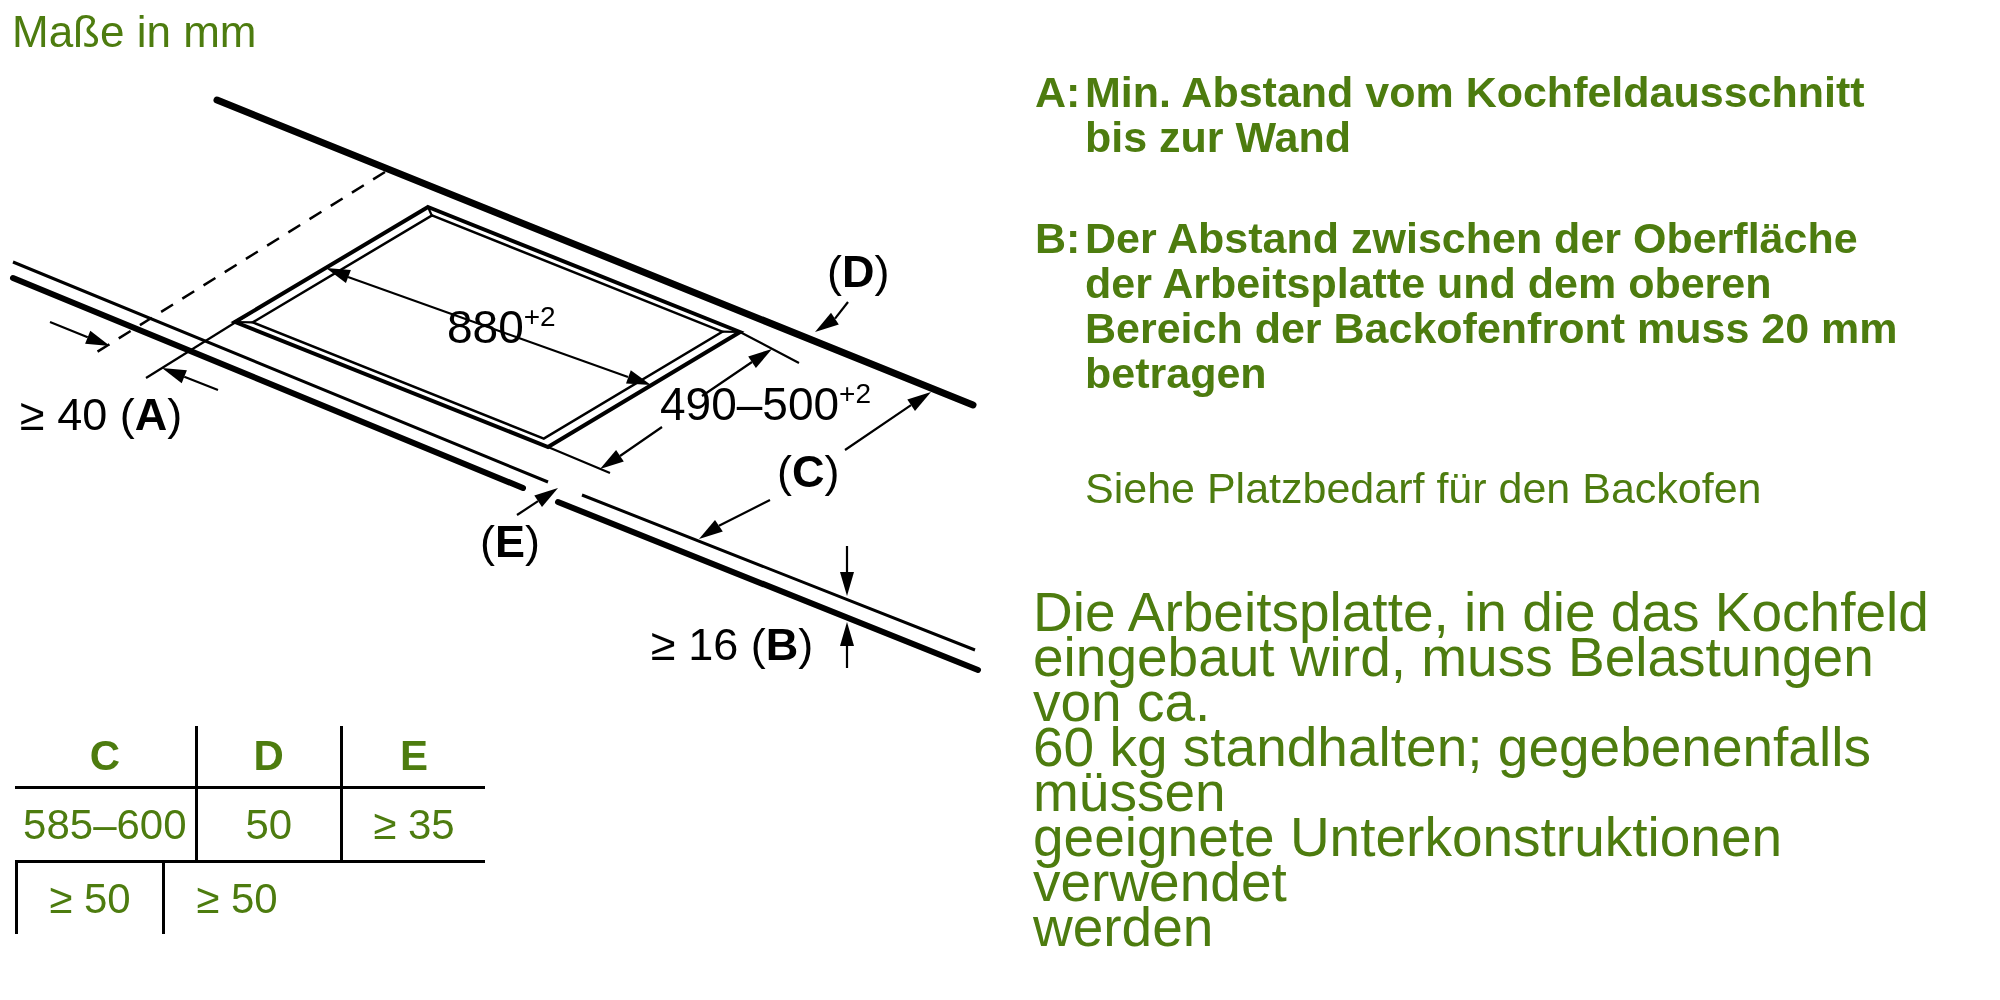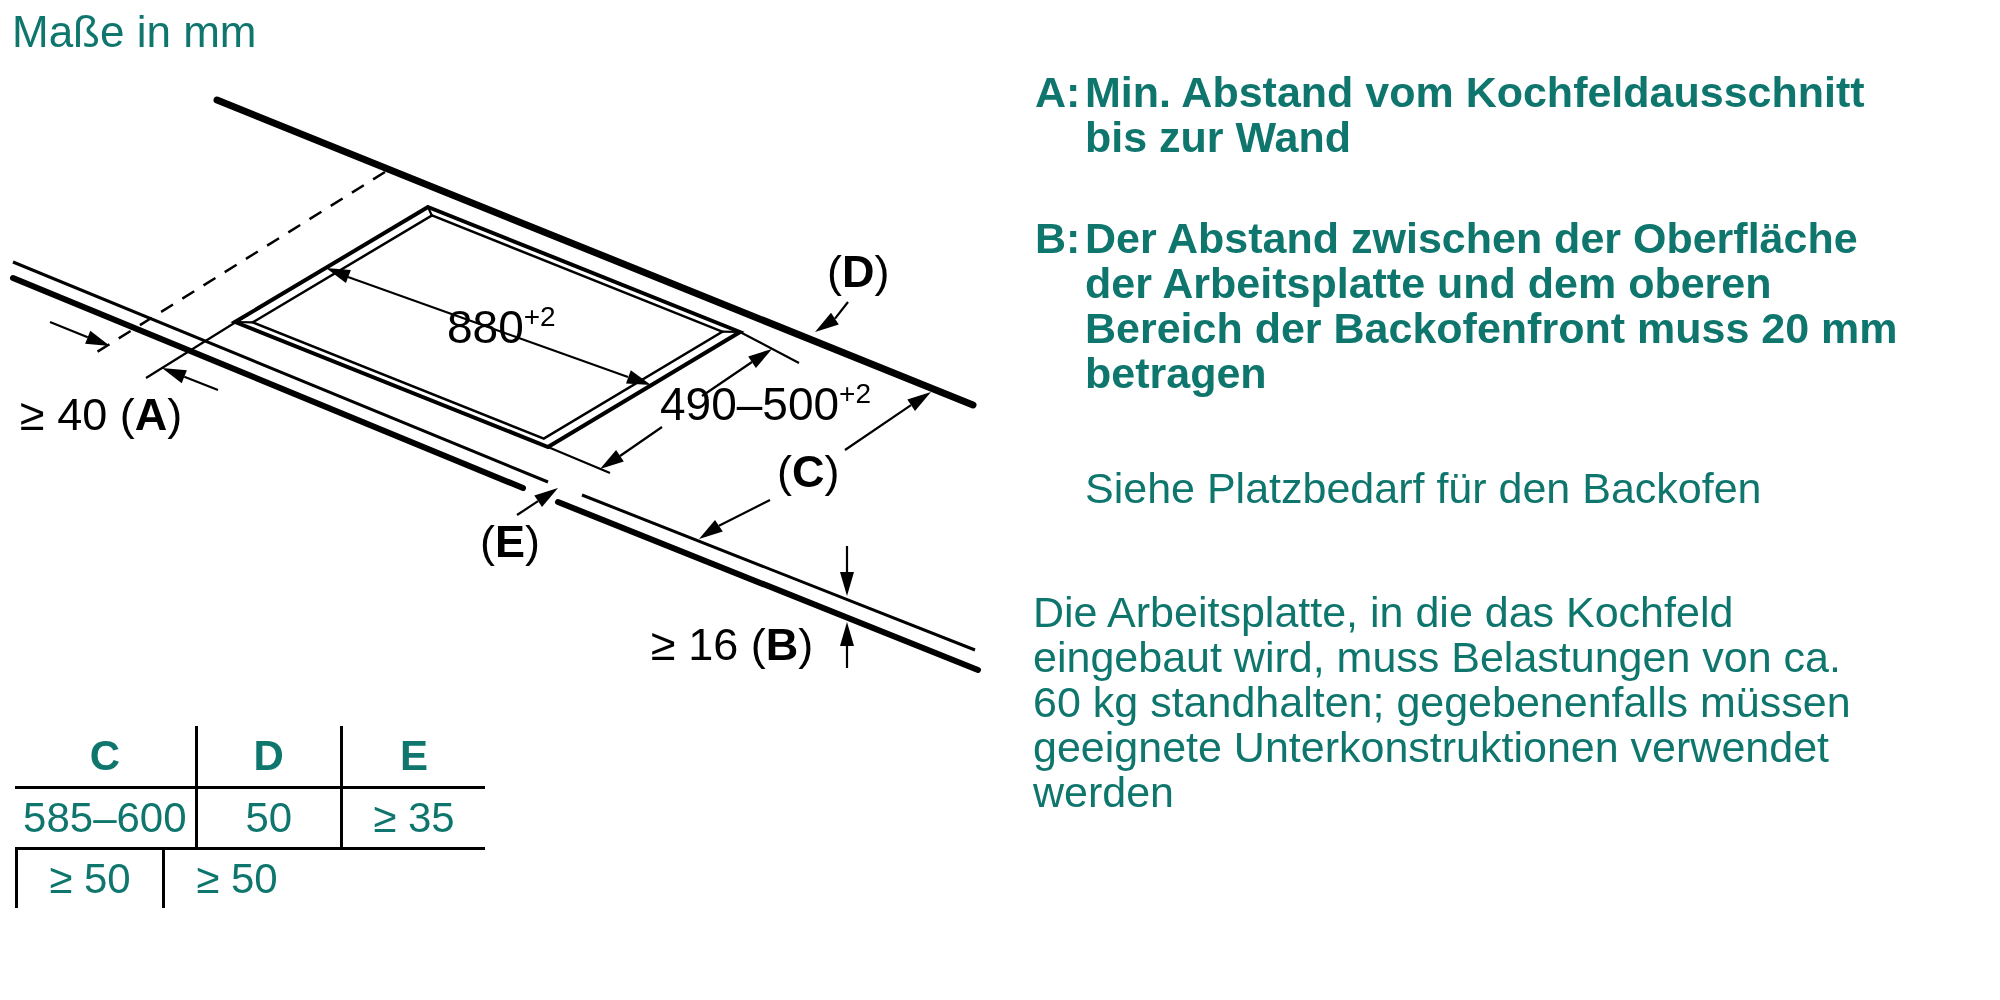--- a/index.html
+++ b/index.html
@@ -1,43 +1,43 @@
 <!DOCTYPE html>
 <html><head>
 <meta charset="utf-8">
 <style>
   html,body{margin:0;padding:0;background:#fff;}
   #page{position:relative;width:2000px;height:1000px;background:#fff;overflow:hidden;
-        font-family:"Liberation Sans","DejaVu Sans",sans-serif;color:#0f766e;}
+        font-family:"Liberation Sans","DejaVu Sans",sans-serif;color:#4d7c0f;}
 
   
   #title{position:absolute;left:12px;top:8px;font-size:44px;line-height:1.1;}
 
   
   #diagram-svg{position:absolute;left:0;top:0;}
   #diagram-svg text{font-family:"Liberation Sans","DejaVu Sans",sans-serif;fill:#000;}
 
   
   #dim-table{position:absolute;left:15px;top:726px;width:470px;font-size:42px;}
   .trow{display:flex;align-items:center;}
   .trow.rule{border-bottom:3px solid #000;}
-  .tcell{display:flex;align-items:center;justify-content:center;height:58px;}
+  .tcell{display:flex;align-items:center;justify-content:center;height:71px;}
   .thead .tcell{height:60px;font-weight:bold;}
   .tcell.c1{width:182px;}
   .tcell.c2{width:144px;border-left:3px solid #000;}
   .tcell.c3{width:144px;border-left:3px solid #000;}
 
   
   .note{position:absolute;display:flex;font-size:43px;line-height:45px;}
   .note .lab{font-weight:bold;width:50px;flex:none;}
   .note .txt{white-space:pre-line;font-weight:bold;}
   #note-a{left:1035px;top:70px;}
   #note-b{left:1035px;top:216px;}
   #note-see{position:absolute;left:1085px;top:466px;font-size:43px;line-height:45px;}
-  #note-worktop{position:absolute;left:1033px;top:590px;font-size:43px;line-height:45px;white-space:pre-line;width:900px;}
+  #note-worktop{position:absolute;left:1033px;top:590px;font-size:55px;line-height:45px;white-space:pre-line;width:900px;}
 </style>
 </head>
 <body>
 
 <div id="page">
 
   <div id="title">Maße in mm</div>
 
   <svg id="diagram-svg" width="1030" height="1000" viewBox="0 0 1030 1000">
 

